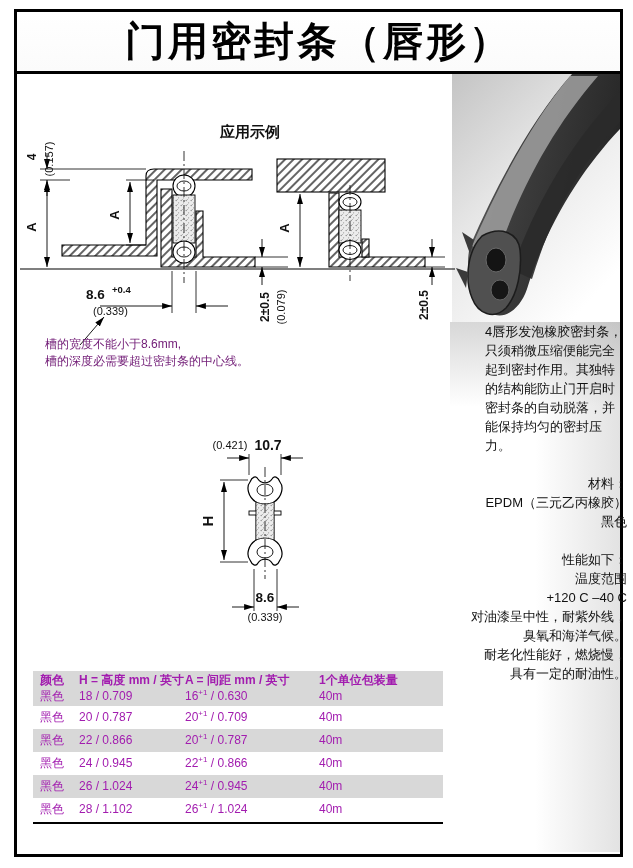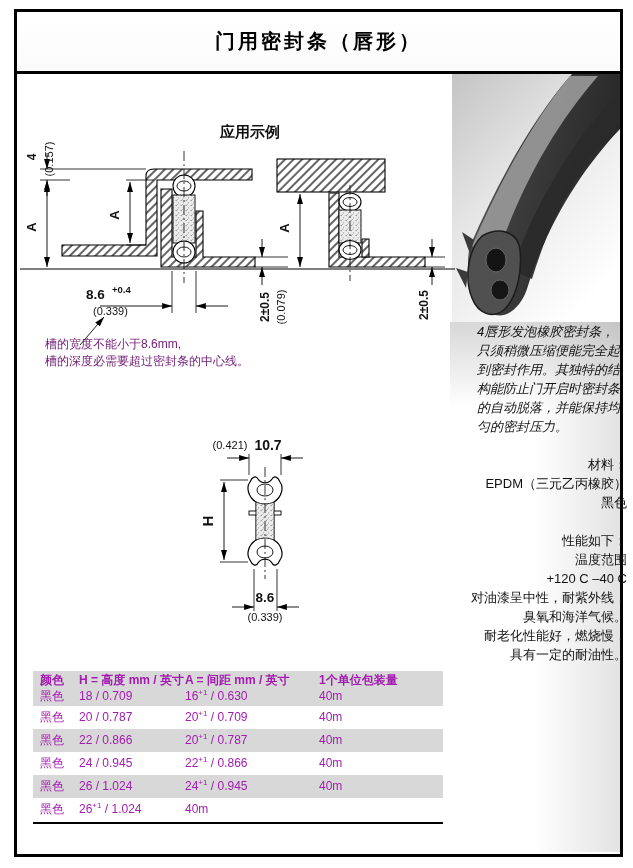--- a/index.html
+++ b/index.html
@@ -10,21 +10,21 @@
   }
   .frame {
     position:absolute; left:14px; top:9px; width:603px; height:842px;
     border:3px solid #000; background:#fff;
   }
   .title-band {
     height:59px; border-bottom:3px solid #000;
     display:flex; align-items:center; justify-content:center;
     background:linear-gradient(180deg,#ffffff 0%,#fbfbfb 100%);
   }
-  .title-band h1 { margin:16px; font-size:20px; font-weight:bold; letter-spacing:3px; color:#000; }
+  .title-band h1 { margin:16px; font-size:40px; font-weight:bold; letter-spacing:3px; color:#000; }
   .content { position:absolute; left:0; top:62px; right:0; bottom:0; background:#fff; }
 
   .photo { position:absolute; right:0; top:0; width:168px; height:248px; }
   .photo svg { display:block; }
 
   .shade-right {
     position:absolute; right:0; top:248px; width:170px; height:530px; pointer-events:none;
     background:
       linear-gradient(180deg, rgba(150,150,150,.38) 0%, rgba(255,255,255,0) 16%),
       linear-gradient(90deg, rgba(255,255,255,0) 50%, rgba(160,160,160,.30) 100%);
@@ -35,21 +35,21 @@
 
   svg text { font-family:"Liberation Sans","DejaVu Sans",sans-serif; fill:#111; }
   .ext { stroke:#000; stroke-width:.8; fill:none; }
   .dim { stroke:#000; stroke-width:.9; fill:none; }
   .cl  { stroke:#000; stroke-width:.8; fill:none; stroke-dasharray:10 3 2 3; }
   .hatched { fill:url(#h1); stroke:#000; stroke-width:1.1; }
 
   .note { position:absolute; left:28px; top:262px; font-size:12px; line-height:17px; color:#701a75; }
 
   .desc { position:absolute; left:452px; top:248px; width:158px; font-size:13px; line-height:19px; z-index:2; }
-  .desc p { margin:0 0 19px 8px;font-style:italic; }
+  .desc p { margin:0 0 19px 16px; }
   .desc .blk { margin-bottom:19px;text-align:right; }
 
   .spec-table { position:absolute; left:16px; top:597px; width:410px; font-size:12px; color:#a21caf; }
   .trow { display:grid; grid-template-columns:46px 106px 134px 122px; align-items:center; }
   .tband { background:#d8d8d8; padding:1px 0 2px 0; }
   .tband .trow { height:16px; line-height:16px; }
   .drow { height:23px; line-height:23px; }
   .drow.gray { background:#d8d8d8; }
   .thead { font-weight:bold; }
   .tc.c1 { padding-left:7px; text-align:left; }
@@ -279,20 +279,21 @@
         <div class="tc c4">40m</div>
       </div>
       <div class="trow drow gray">
         <div class="tc c1">黑色</div>
         <div class="tc c2">26 / 1.024</div>
         <div class="tc c3"><span>24</span><sup class="tol">+1</sup><span> / 0.945</span></div>
         <div class="tc c4">40m</div>
       </div>
       <div class="trow drow">
         <div class="tc c1">黑色</div>
+        <div class="tc c2">28 / 1.102</div>
         <div class="tc c3"><span>26</span><sup class="tol">+1</sup><span> / 1.024</span></div>
         <div class="tc c4">40m</div>
       </div>
       <div class="bottom-rule"></div>
     </div>
 
   </div>
 </div>
 
 </body></html>

